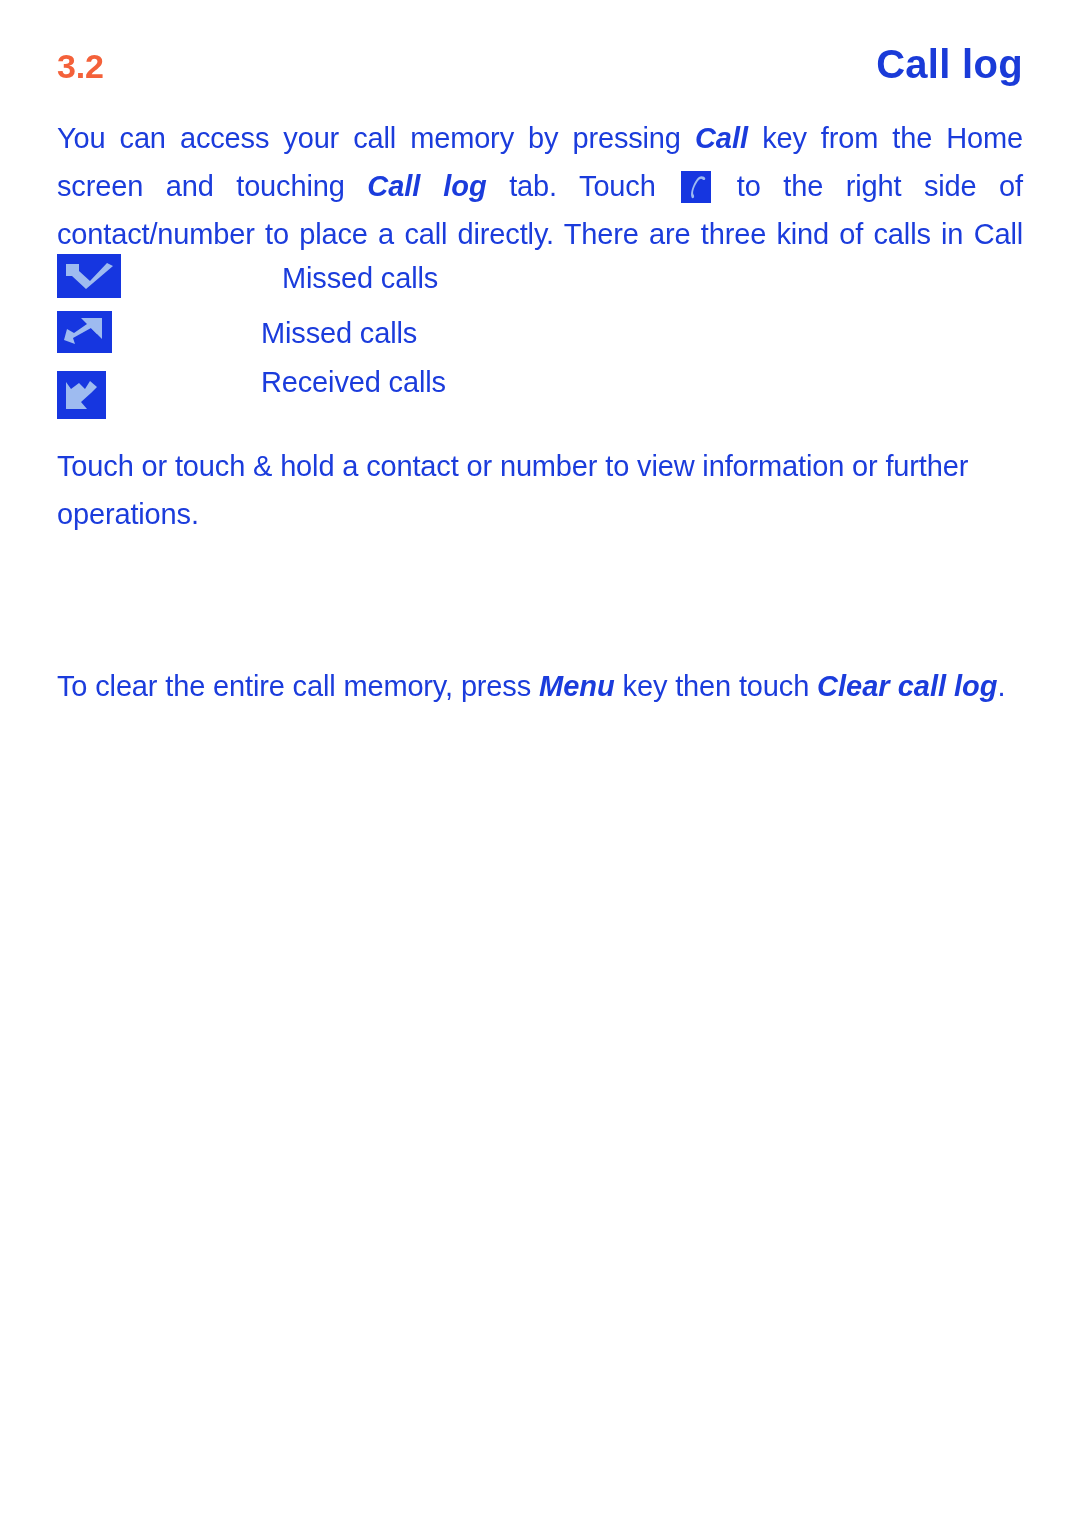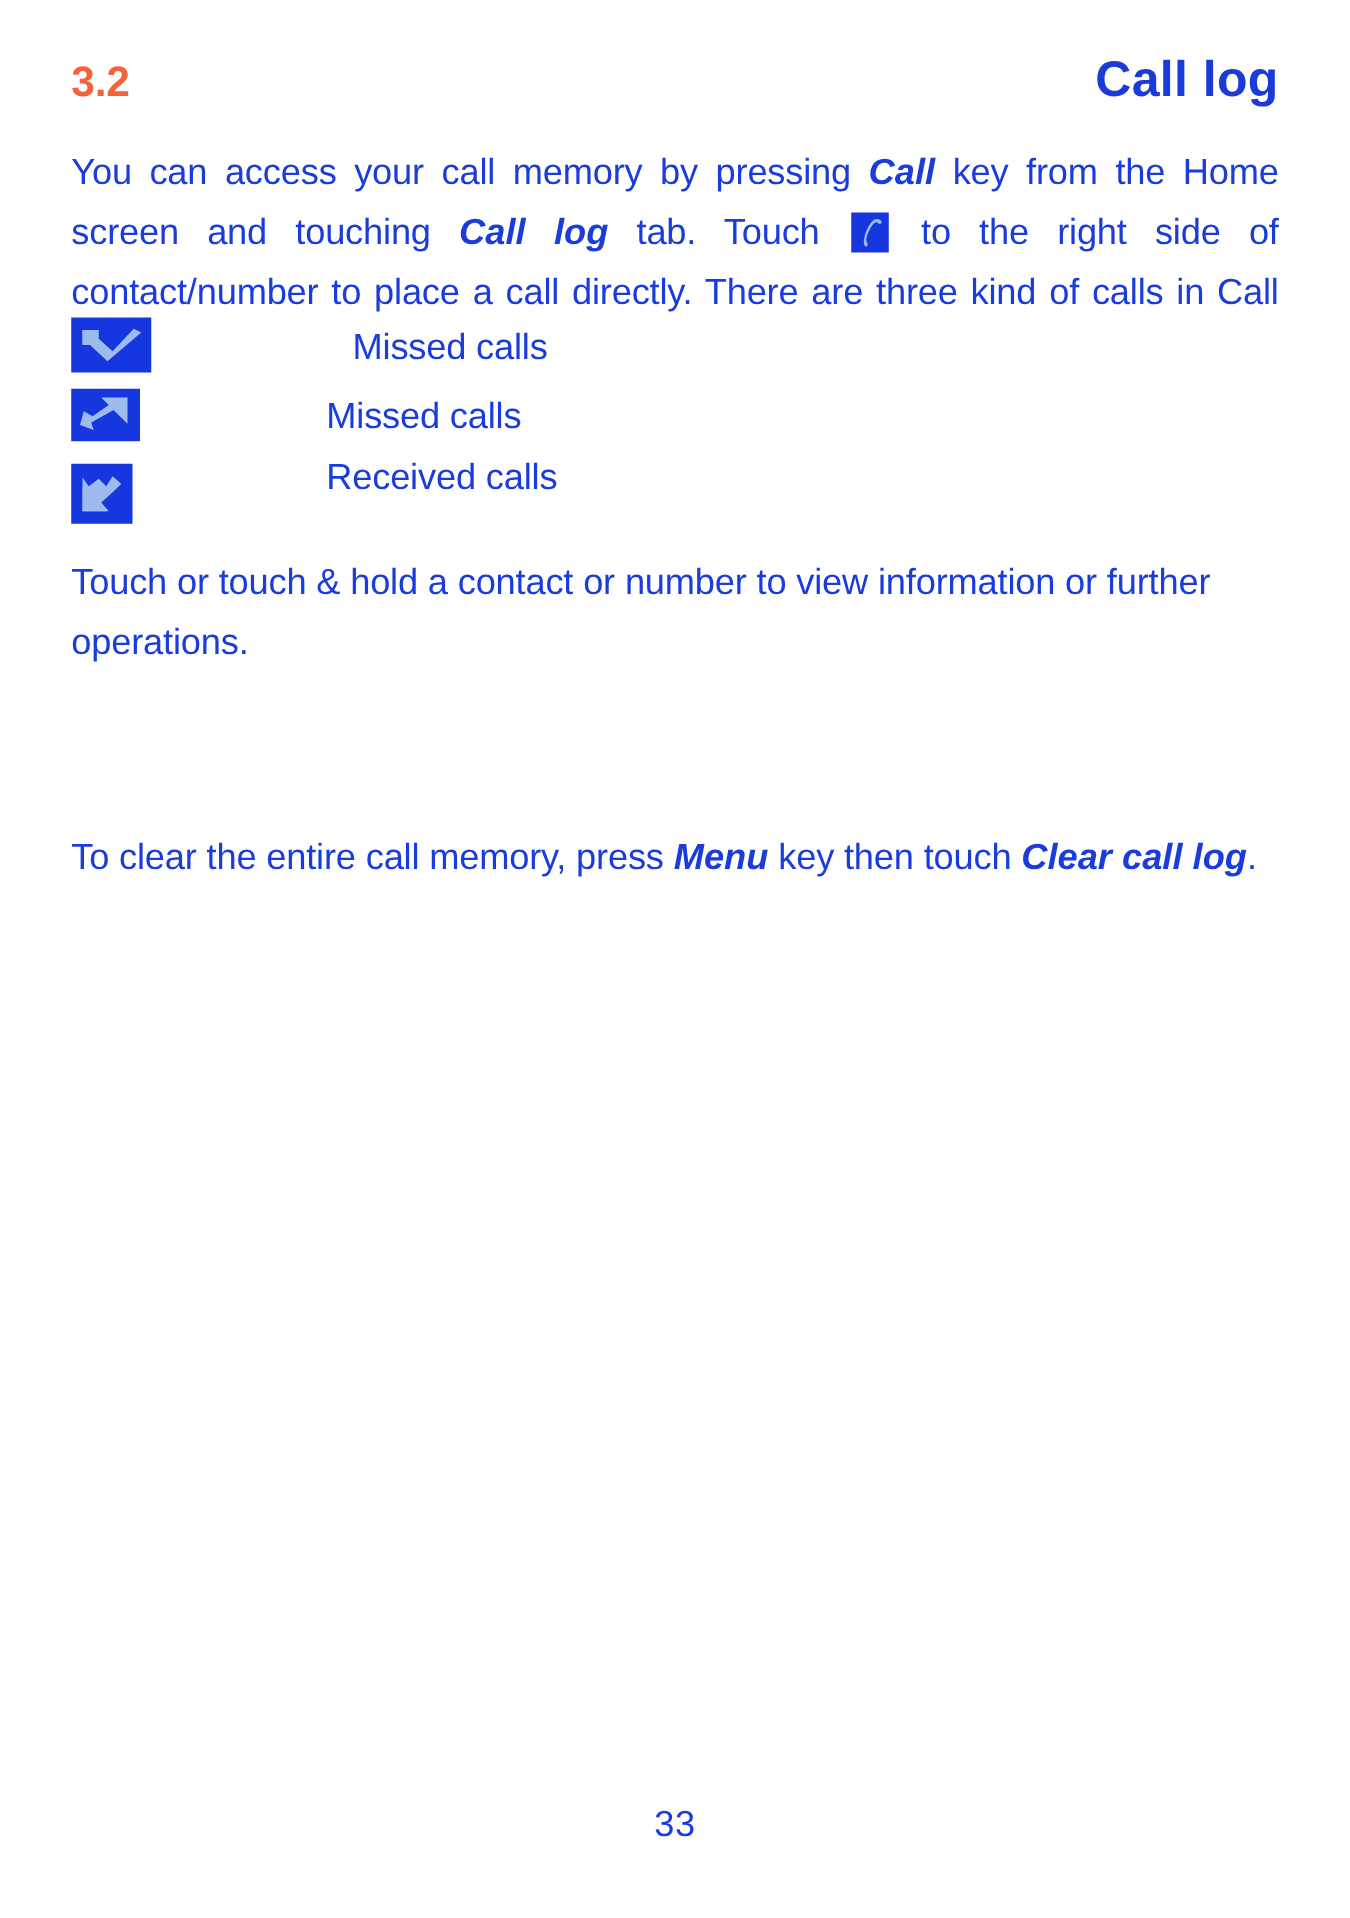--- a/index.html
+++ b/index.html
@@ -174,15 +174,14 @@
     <div class="ct-label" id="ct-label-received">Received calls</div>
   </div>
 
   <div class="body-text nojustify" id="para-touch">Touch or touch &amp; hold a contact or number to view information or further operations.</div>
 
 
   <div class="body-text" id="para-clear">
     <span>To clear the entire call memory, press </span><b>Menu</b><span> key then touch </span><b>Clear call log</b><span>.</span>
   </div>
 
-  <div class="page-number">33</div>
 
 </div>
 
 </body></html>

